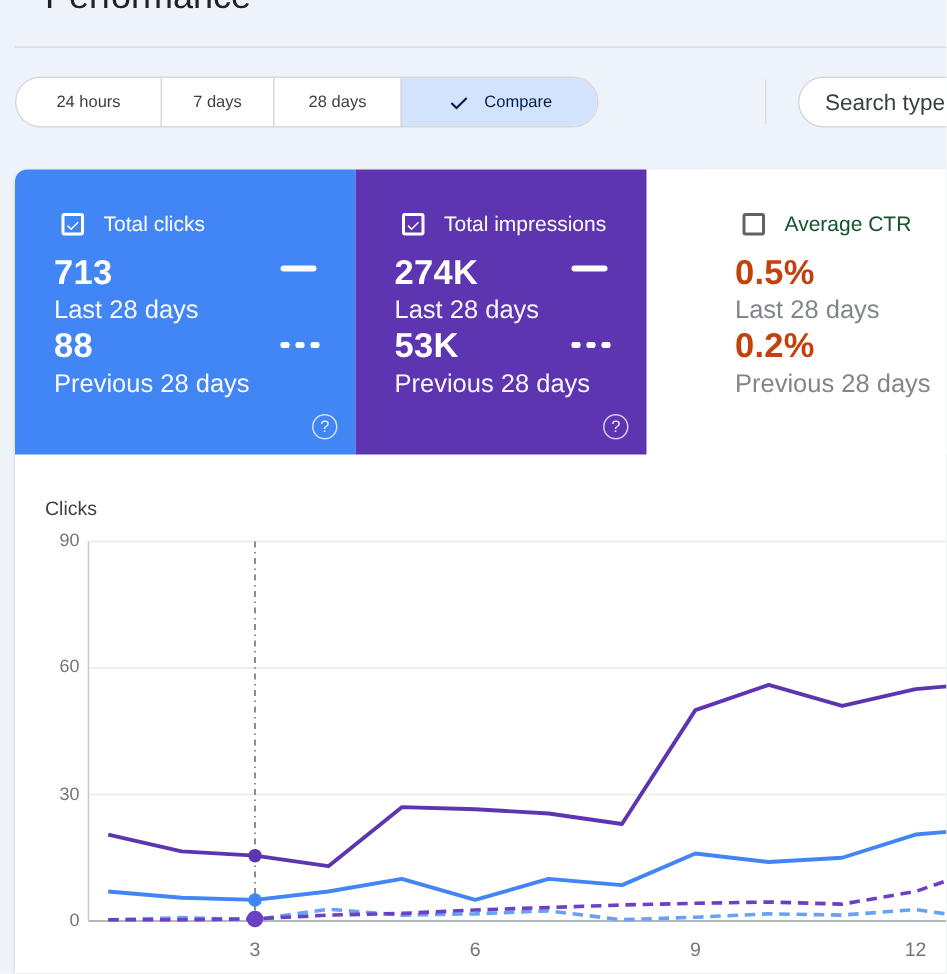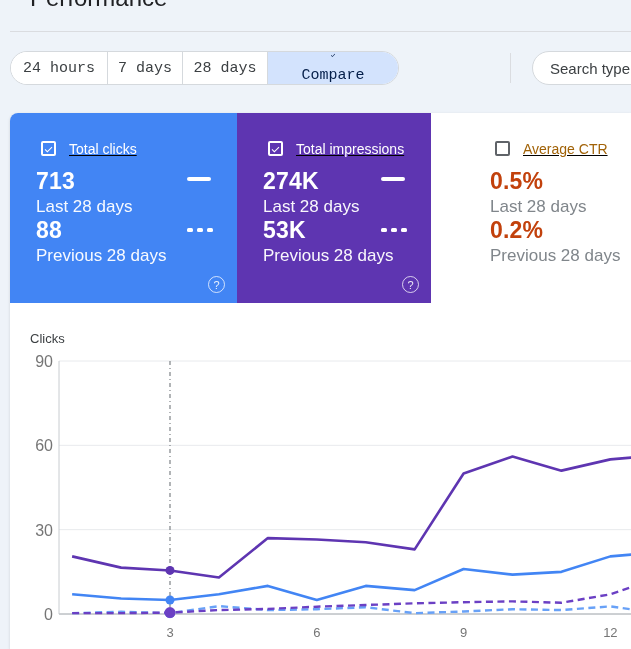--- a/index.html
+++ b/index.html
@@ -13,71 +13,71 @@
   
   .page-title{position:absolute;left:30px;top:-17px;font-size:24px;color:#202124;line-height:30px;}
   .top-divider{position:absolute;left:10px;top:31px;right:0;height:1px;background:#dadce0;}
 
   
   .seg-group{
     position:absolute;left:10px;top:51px;height:34px;display:flex;
     border:1px solid #d5d9dd;border-radius:17px;background:#fff;box-sizing:border-box;overflow:hidden;
   }
   .seg{
-    height:100%;border:none;background:#fff;color:#3c4043;font-size:15px;
-    font-family:Liberation Mono, monospace;display:flex;align-items:center;justify-content:center;
+    height:100%;border:none;background:#fff;color:#3c4043;font-size:11px;
+    font-family:Liberation Sans, sans-serif;display:flex;align-items:center;justify-content:center;
     border-left:1px solid #d5d9dd;box-sizing:border-box;cursor:pointer;padding:0;
   }
   .seg:first-child{border-left:none;}
-  .seg.compare{background:#d3e3fd;color:#041e49;gap:9px;font-weight:400;flex-direction:column;}
+  .seg.compare{background:#d3e3fd;color:#041e49;gap:9px;font-weight:400;}
   .seg.compare svg{display:block;}
   .toolbar-divider{position:absolute;left:510px;top:53px;width:1px;height:30px;background:#dadce0;}
   .pill-btn{
     position:absolute;left:532px;top:51px;width:130px;height:34px;box-sizing:border-box;
     border:1px solid #d5d9dd;border-radius:17px;background:#fff;color:#3c4043;font-size:15px;
     font-family:"Liberation Sans",sans-serif;text-align:left;padding:0 0 0 17px;cursor:pointer;
   }
 
   
   .panel{
     position:absolute;left:10px;top:113px;width:621px;height:536px;background:#fff;
     border-radius:8px 0 0 0;box-shadow:0 1px 3px rgba(60,64,67,.18);
   }
 
   
   .tile{position:absolute;top:0;height:190px;box-sizing:border-box;}
   .tile-0{left:0;width:227px;border-radius:8px 0 0 0;}
   .tile-1{left:227px;width:194px;}
   .tile-2{left:454px;width:167px;background:#fff;}
-  .tile-head{position:absolute;left:31px;top:28px;display:flex;align-items:flex-start;gap:13px;text-decoration:underline;}
+  .tile-head{position:absolute;left:31px;top:28px;display:flex;align-items:flex-end;gap:13px;}
   .cb{width:15px;height:15px;border:2px solid #fff;border-radius:2px;box-sizing:border-box;
       display:flex;align-items:center;justify-content:center;flex:0 0 auto;}
   .cb svg{display:block;}
   .tile-2 .cb{border-color:#5f6368;}
   .tile-label{font-size:14px;color:#fff;}
-  .tile-2 .tile-label{color:#a16207;}
+  .tile-2 .tile-label{color:#14532d;}
   .big{position:absolute;left:26px;font-size:23px;font-weight:600;color:#fff;line-height:26px;letter-spacing:.2px;}
   .big1{top:55px;} .big2{top:104px;}
   .cap{position:absolute;left:26px;font-size:17px;color:rgba(255,255,255,.96);}
   .cap1{top:84px;} .cap2{top:133px;}
   .tile-2 .big{color:#c2410c;}
   .tile-2 .cap{color:#80868b;}
   .dash-solid{position:absolute;right:26px;top:64px;width:24px;height:3.5px;border-radius:2px;background:#fff;}
   .dash-dashed{position:absolute;right:24px;top:115px;display:flex;gap:3.5px;}
   .dash-dashed i{width:6.5px;height:3.5px;border-radius:1.5px;background:#fff;display:block;}
   .help{
     position:absolute;right:12px;bottom:10px;width:17px;height:17px;border-radius:50%;
     border:1.6px solid rgba(255,255,255,.75);color:rgba(255,255,255,.88);
     font-size:11px;line-height:17px;text-align:center;box-sizing:border-box;cursor:pointer;
   }
 
   
   .chart-ylabel{position:absolute;left:30px;top:331px;font-size:13px;color:#3c4043;text-align:right;}
   #chart-svg{position:absolute;left:0;top:0;width:631px;height:649px;pointer-events:none;}
-  .ytick{position:absolute;width:40px;text-align:right;font-size:16px;color:#757575;}
+  .ytick{position:absolute;width:40px;text-align:right;font-size:12px;color:#757575;}
   .xtick{position:absolute;width:30px;text-align:center;font-size:13px;color:#757575;}
 </style>
 </head>
 <body>
 
 <div class="page-title">Performance</div>
 <div class="top-divider"></div>
 
 <div class="seg-group">
   <button class="seg" style="width:96px">24 hours</button>

